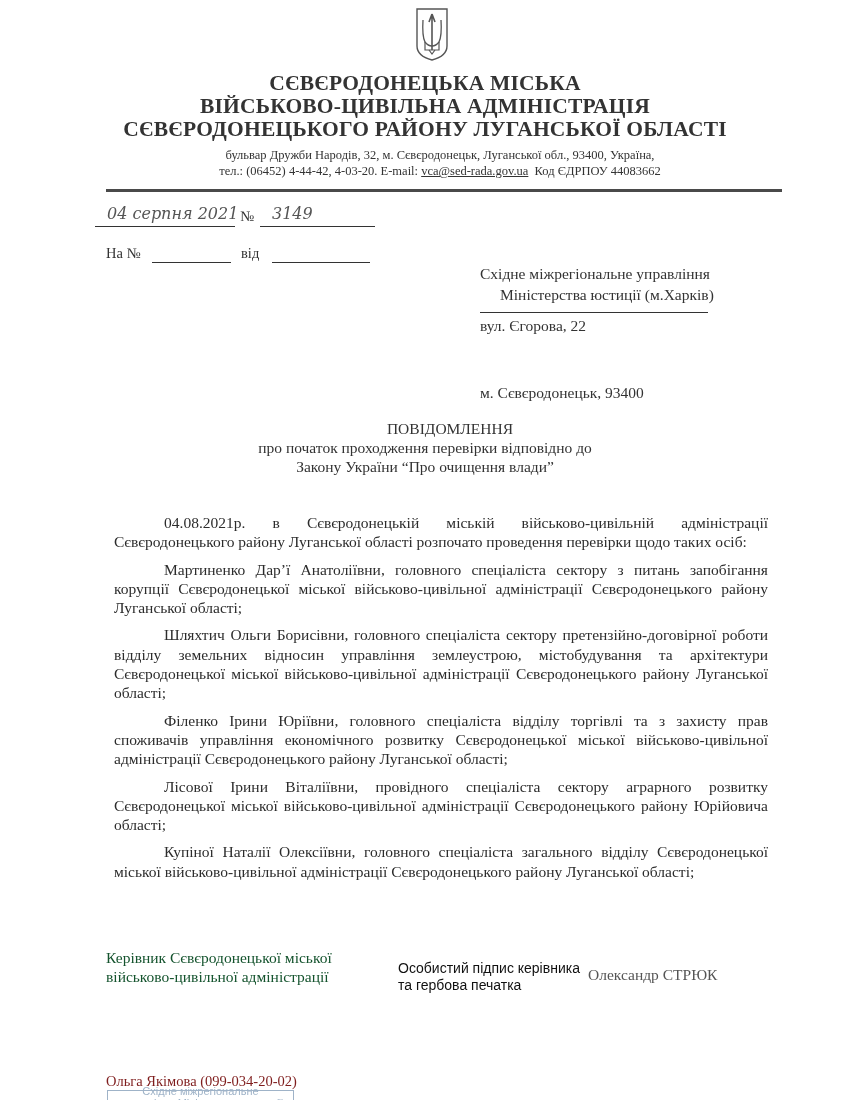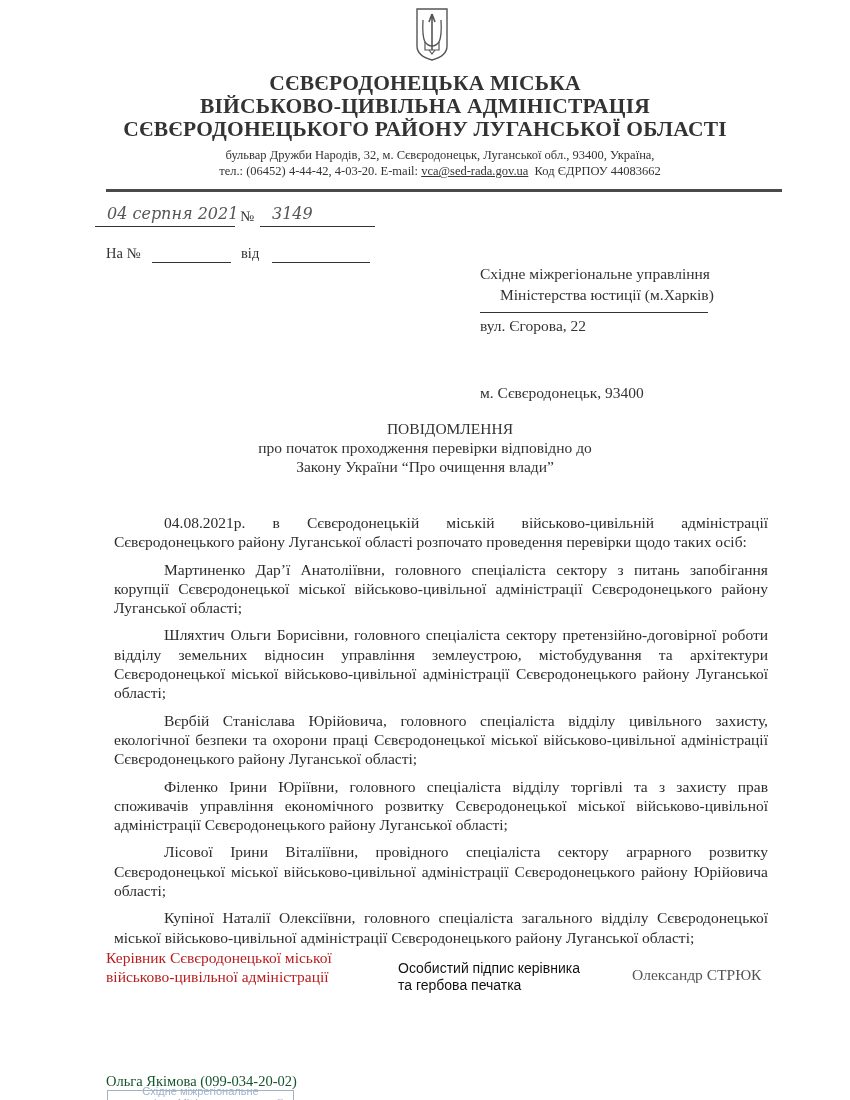--- a/index.html
+++ b/index.html
@@ -21,21 +21,21 @@
   .hand { font-family: "DejaVu Serif", serif; font-style: italic; color: #555; font-size: 16px; }
   .field-line { border-bottom: 1px solid #333; height: 1px; }
   .small { font-size: 14.5px; color: #333; }
   .recip { left: 480px; font-size: 15.5px; color: #333; line-height: 21px; }
   .title-block { left: 0; width: 900px; text-align: center; font-size: 15.5px; color: #333; line-height: 20px; }
   .body-text {
     left: 106px; width: 670px; font-size: 15.5px; line-height: 19.3px; color: #2c2c2c;
     text-align: justify;
   }
   .body-text p { margin: 8px; text-indent: 50px; }
-  .sig { font-size: 15.5px; color: #b91c1c; line-height: 19px; }
+  .sig { font-size: 15.5px; color: #14532d; line-height: 19px; }
   .sig-note { font-family: "Liberation Sans", sans-serif; font-size: 14px; color: #111; line-height: 17px; }
   .stamp-frag { left: 107px; top: 1090px; width: 185px; height: 12px; border: 1px solid #9fb3c8; border-bottom: none; }
   .stamp-text { color: #9fb3c8; font-family: "Liberation Sans", sans-serif; font-size: 11px; text-align: center; line-height: 12px; }
 </style>
 </head>
 <body>
 
 <svg class="abs emblem" viewBox="0 0 36 56">
   <path d="M3 3 H33 V40 Q33 50 18 54 Q3 50 3 40 Z" fill="none" stroke="#555" stroke-width="1.4"></path>
   <path d="M18 8 L18 44 M18 8 L15 16 M18 8 L21 16" stroke="#555" stroke-width="1.6" fill="none"></path>
@@ -73,29 +73,28 @@
 <div class="abs recip" style="top:334px;margin-top:48px;">м. Сєвєродонецьк, 93400</div>
 
 <div class="abs title-block" style="top:419px;">ПОВІДОМЛЕННЯ</div>
 <div class="abs title-block" style="left:-25px; top:438px;">про початок проходження перевірки відповідно до</div>
 <div class="abs title-block" style="left:-25px; top:457px;">Закону України “Про очищення влади”</div>
 
 <div class="abs body-text" style="top:505px;">
   <p>04.08.2021р. в Сєвєродонецькій міській військово-цивільній адміністрації Сєвєродонецького району Луганської області розпочато проведення перевірки щодо таких осіб:</p>
   <p>Мартиненко Дар’ї Анатоліївни, головного спеціаліста сектору з питань запобігання корупції Сєвєродонецької міської військово-цивільної адміністрації Сєвєродонецького району Луганської області;</p>
   <p>Шляхтич Ольги Борисівни, головного спеціаліста сектору претензійно-договірної роботи відділу земельних відносин управління землеустрою, містобудування та архітектури Сєвєродонецької міської військово-цивільної адміністрації Сєвєродонецького району Луганської області;</p>
-  <p>Вєрбій Станіслава Юрійовича, головного спеціаліста відділу цивільного захисту, екологічної безпеки та охорони праці Сєвєродонецької міської військово-цивільної адміністрації Сєвєродонецького району Луганської області;</p>
   <p>Філенко Ірини Юріївни, головного спеціаліста відділу торгівлі та з захисту прав споживачів управління економічного розвитку Сєвєродонецької міської військово-цивільної адміністрації Сєвєродонецького району Луганської області;</p>
   <p>Лісової Ірини Віталіївни, провідного спеціаліста сектору аграрного розвитку Сєвєродонецької міської військово-цивільної адміністрації Сєвєродонецького району Юрійовича області;</p>
   <p>Купіної Наталії Олексіївни, головного спеціаліста загального відділу Сєвєродонецької міської військово-цивільної адміністрації Сєвєродонецького району Луганської області;</p>
 </div>
 
 <div class="abs sig" style="left:106px; top:948px;">Керівник Сєвєродонецької міської</div>
 <div class="abs sig" style="left:106px; top:967px;">військово-цивільної адміністрації</div>
 <div class="abs sig-note" style="left:398px; top:960px;">Особистий підпис керівника</div>
 <div class="abs sig-note" style="left:398px; top:977px;">та гербова печатка</div>
-<div class="abs sig" style="left:632px; top:965px; color:#555;">Олександр СТРЮК</div>
+<div class="abs sig" style="left:588px; top:965px; color:#555;">Олександр СТРЮК</div>
 
-<div class="abs sig" style="left:106px; top:1072px; font-size:14.5px; color:#14532d;">Ольга Якімова (099-034-20-02)</div>
+<div class="abs sig" style="left:106px; top:1072px; font-size:14.5px; color:#7f1d1d;">Ольга Якімова (099-034-20-02)</div>
 <div class="abs stamp-frag">
   <div class="stamp-text" style="margin-top:-6px;">Східне міжрегіональне</div>
   <div class="stamp-text">управління Міністерства юстиції</div>
 </div>
 
 </body></html>

